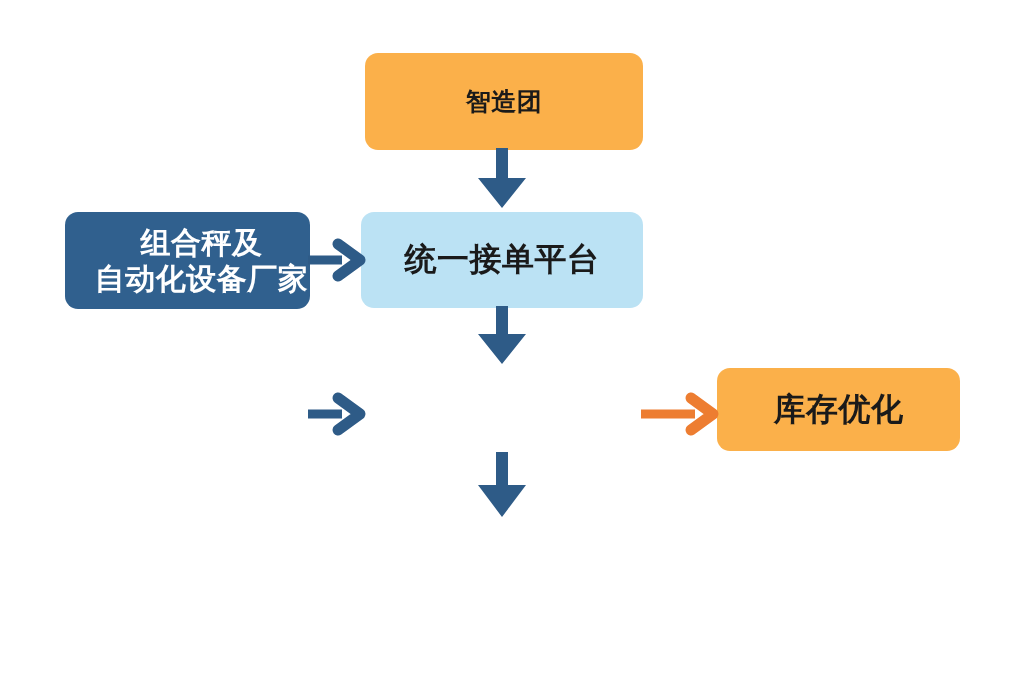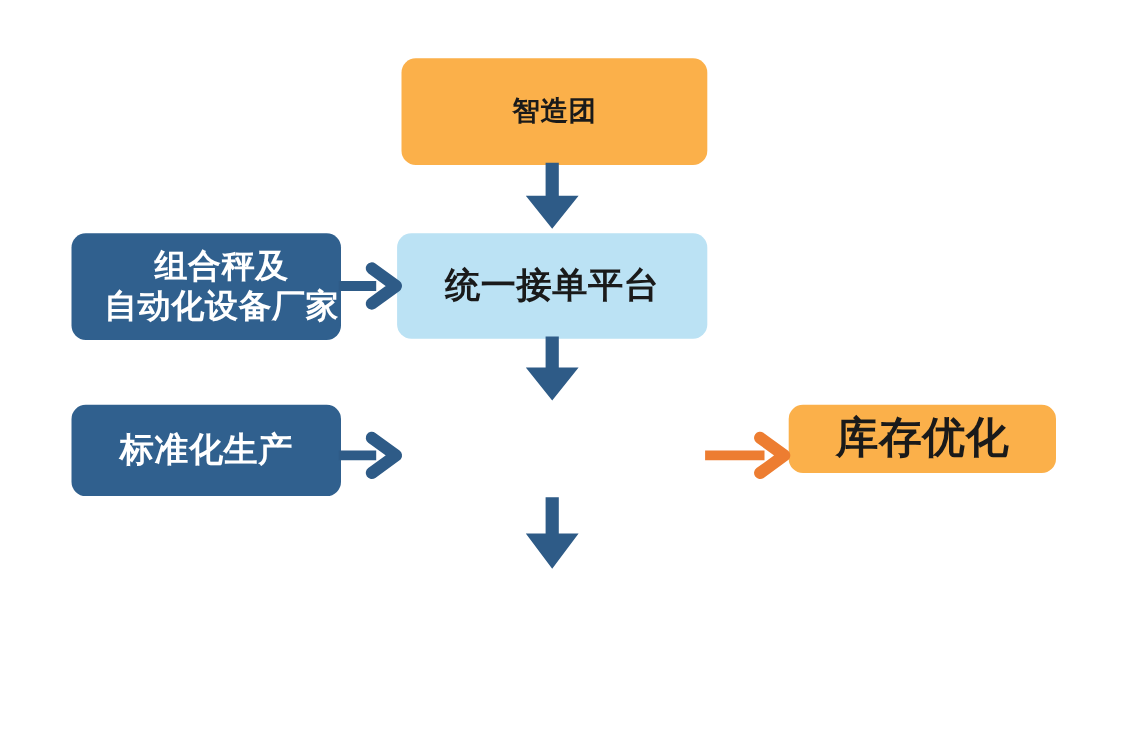--- a/index.html
+++ b/index.html
@@ -78,22 +78,22 @@
   }
   #n-standard {
     left: 65px; top: 368px; width: 245px; height: 83px;
     font-size: 31px;
   }
   #n-stock {
     left: 361px; top: 365px; width: 282px; height: 89px;
     font-size: 32px;
   }
   #n-inventory {
-    left: 717px; top: 368px; width: 243px; height: 62px;
-    font-size: 39px;
+    left: 717px; top: 368px; width: 243px; height: 83px;
+    font-size: 32px;
   }
   #n-system {
     left: 298px; top: 519px; width: 409px; height: 93px;
     font-size: 35px;
   }
 
   
   .connector {
     position: absolute;
   }
@@ -120,23 +120,20 @@
 
   <div class="node node-lightblue" id="n-platform">
     <span class="node-text">统一接单平台</span>
   </div>
 
   <div class="node node-darkblue" id="n-supplier">
     <span class="node-text">组合秤及
 自动化设备厂家</span>
   </div>
 
-  <div class="node node-darkblue" id="n-standard">
-    <span class="node-text">标准化生产</span>
-  </div>
 
 
   <div class="node node-orange" id="n-inventory">
     <span class="node-text">库存优化</span>
   </div>
 
 
   <div class="connector" id="c-top">
     <svg width="64" height="66" viewBox="0 0 64 66" aria-hidden="true">
       <path d="M26 0 L38 0 L38 30 L56 30 L32 60 L8 30 L26 30 Z" fill="#2E5B87"></path>

